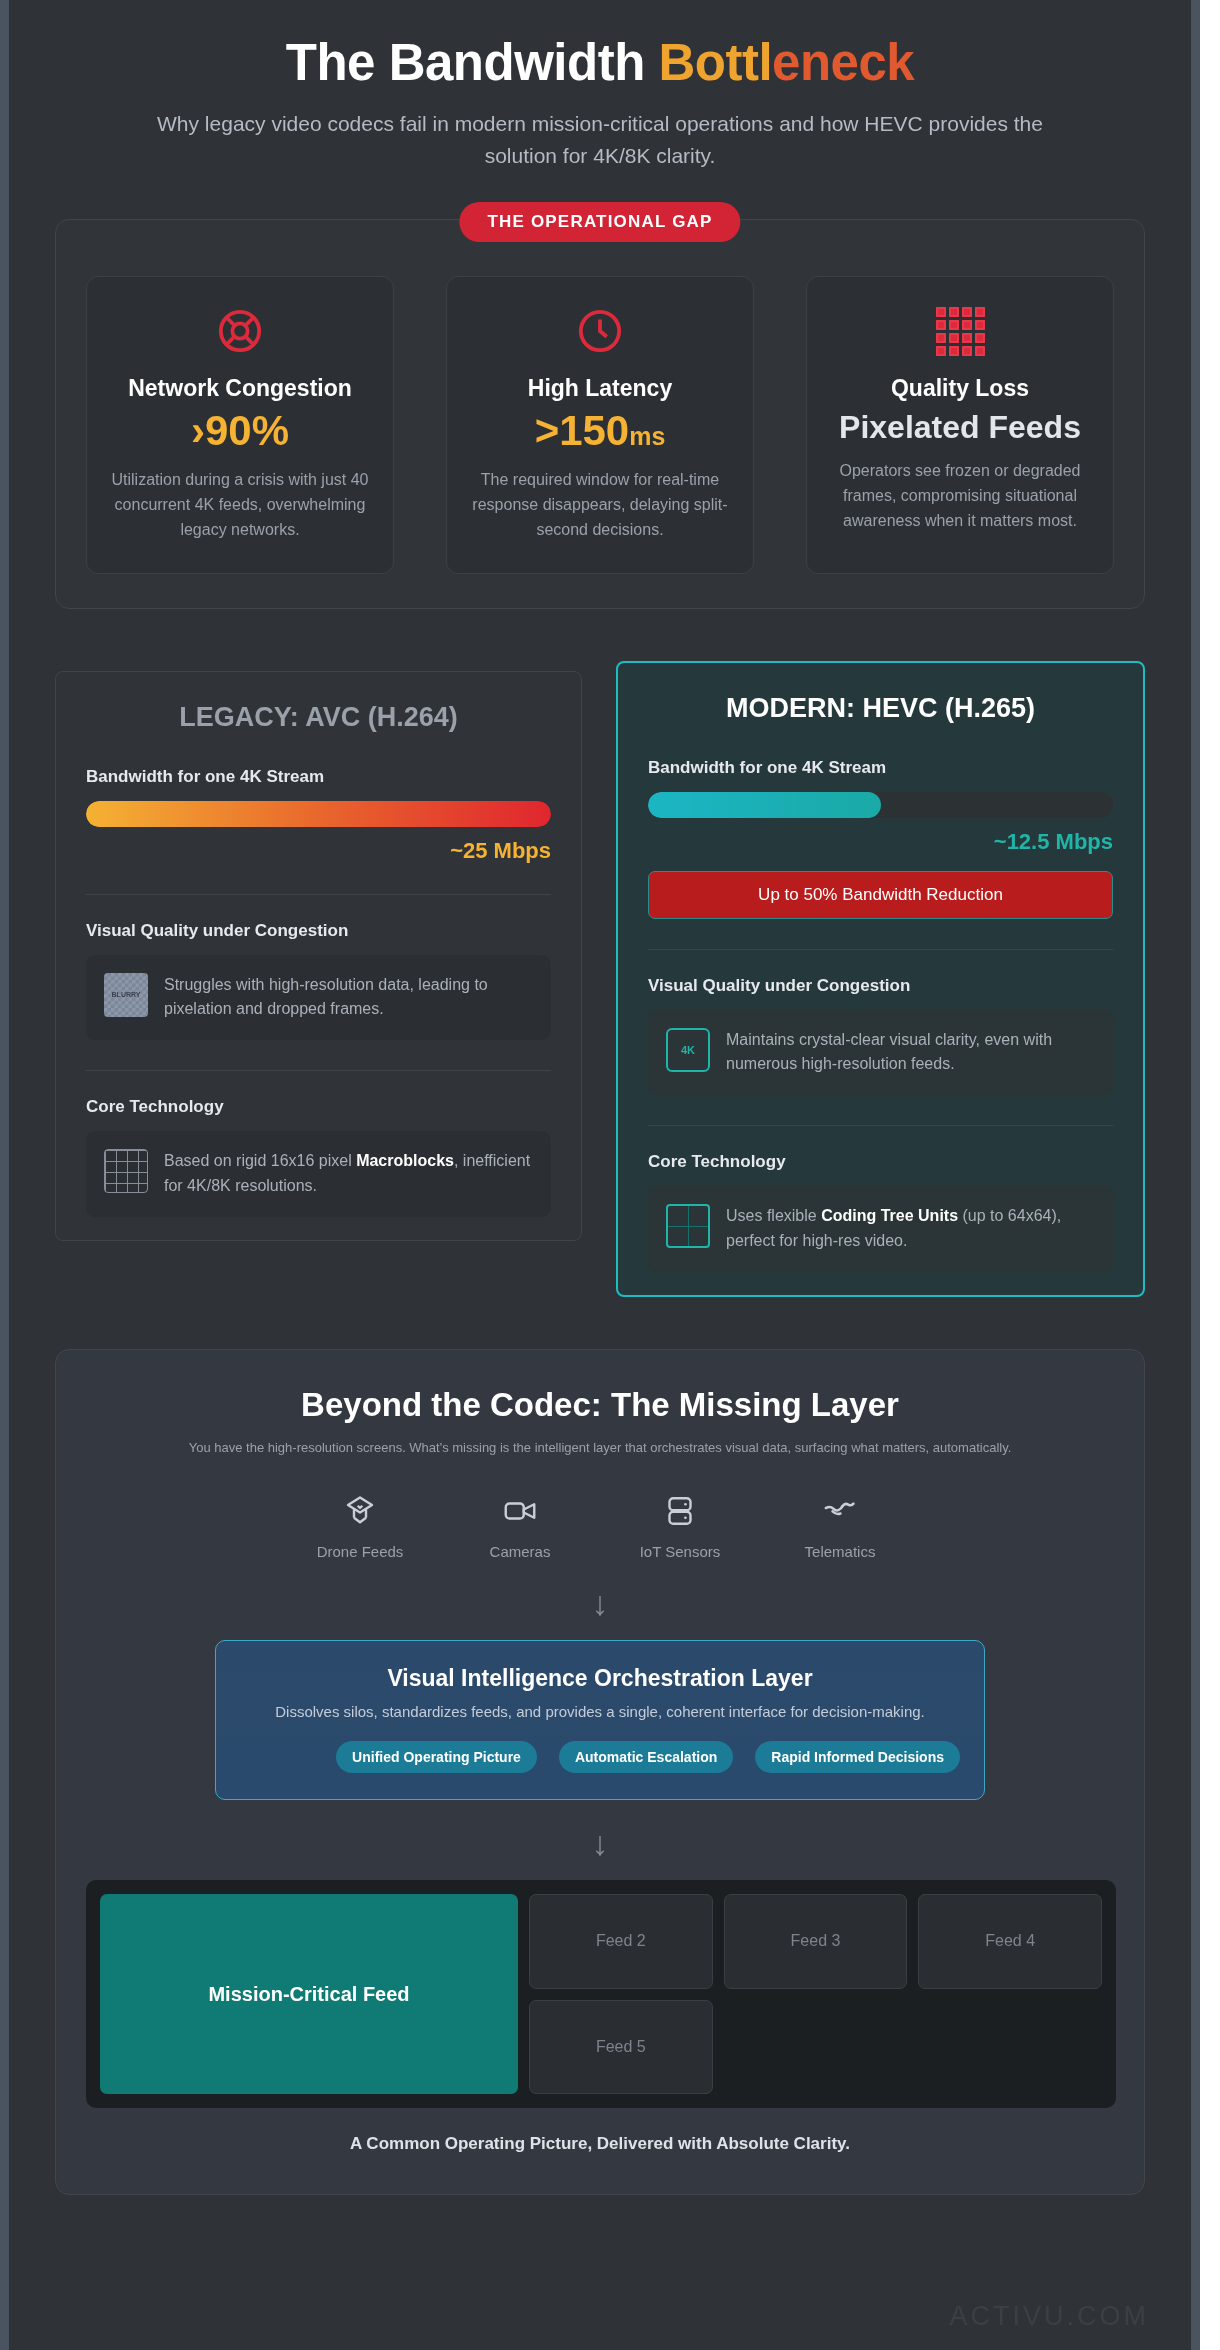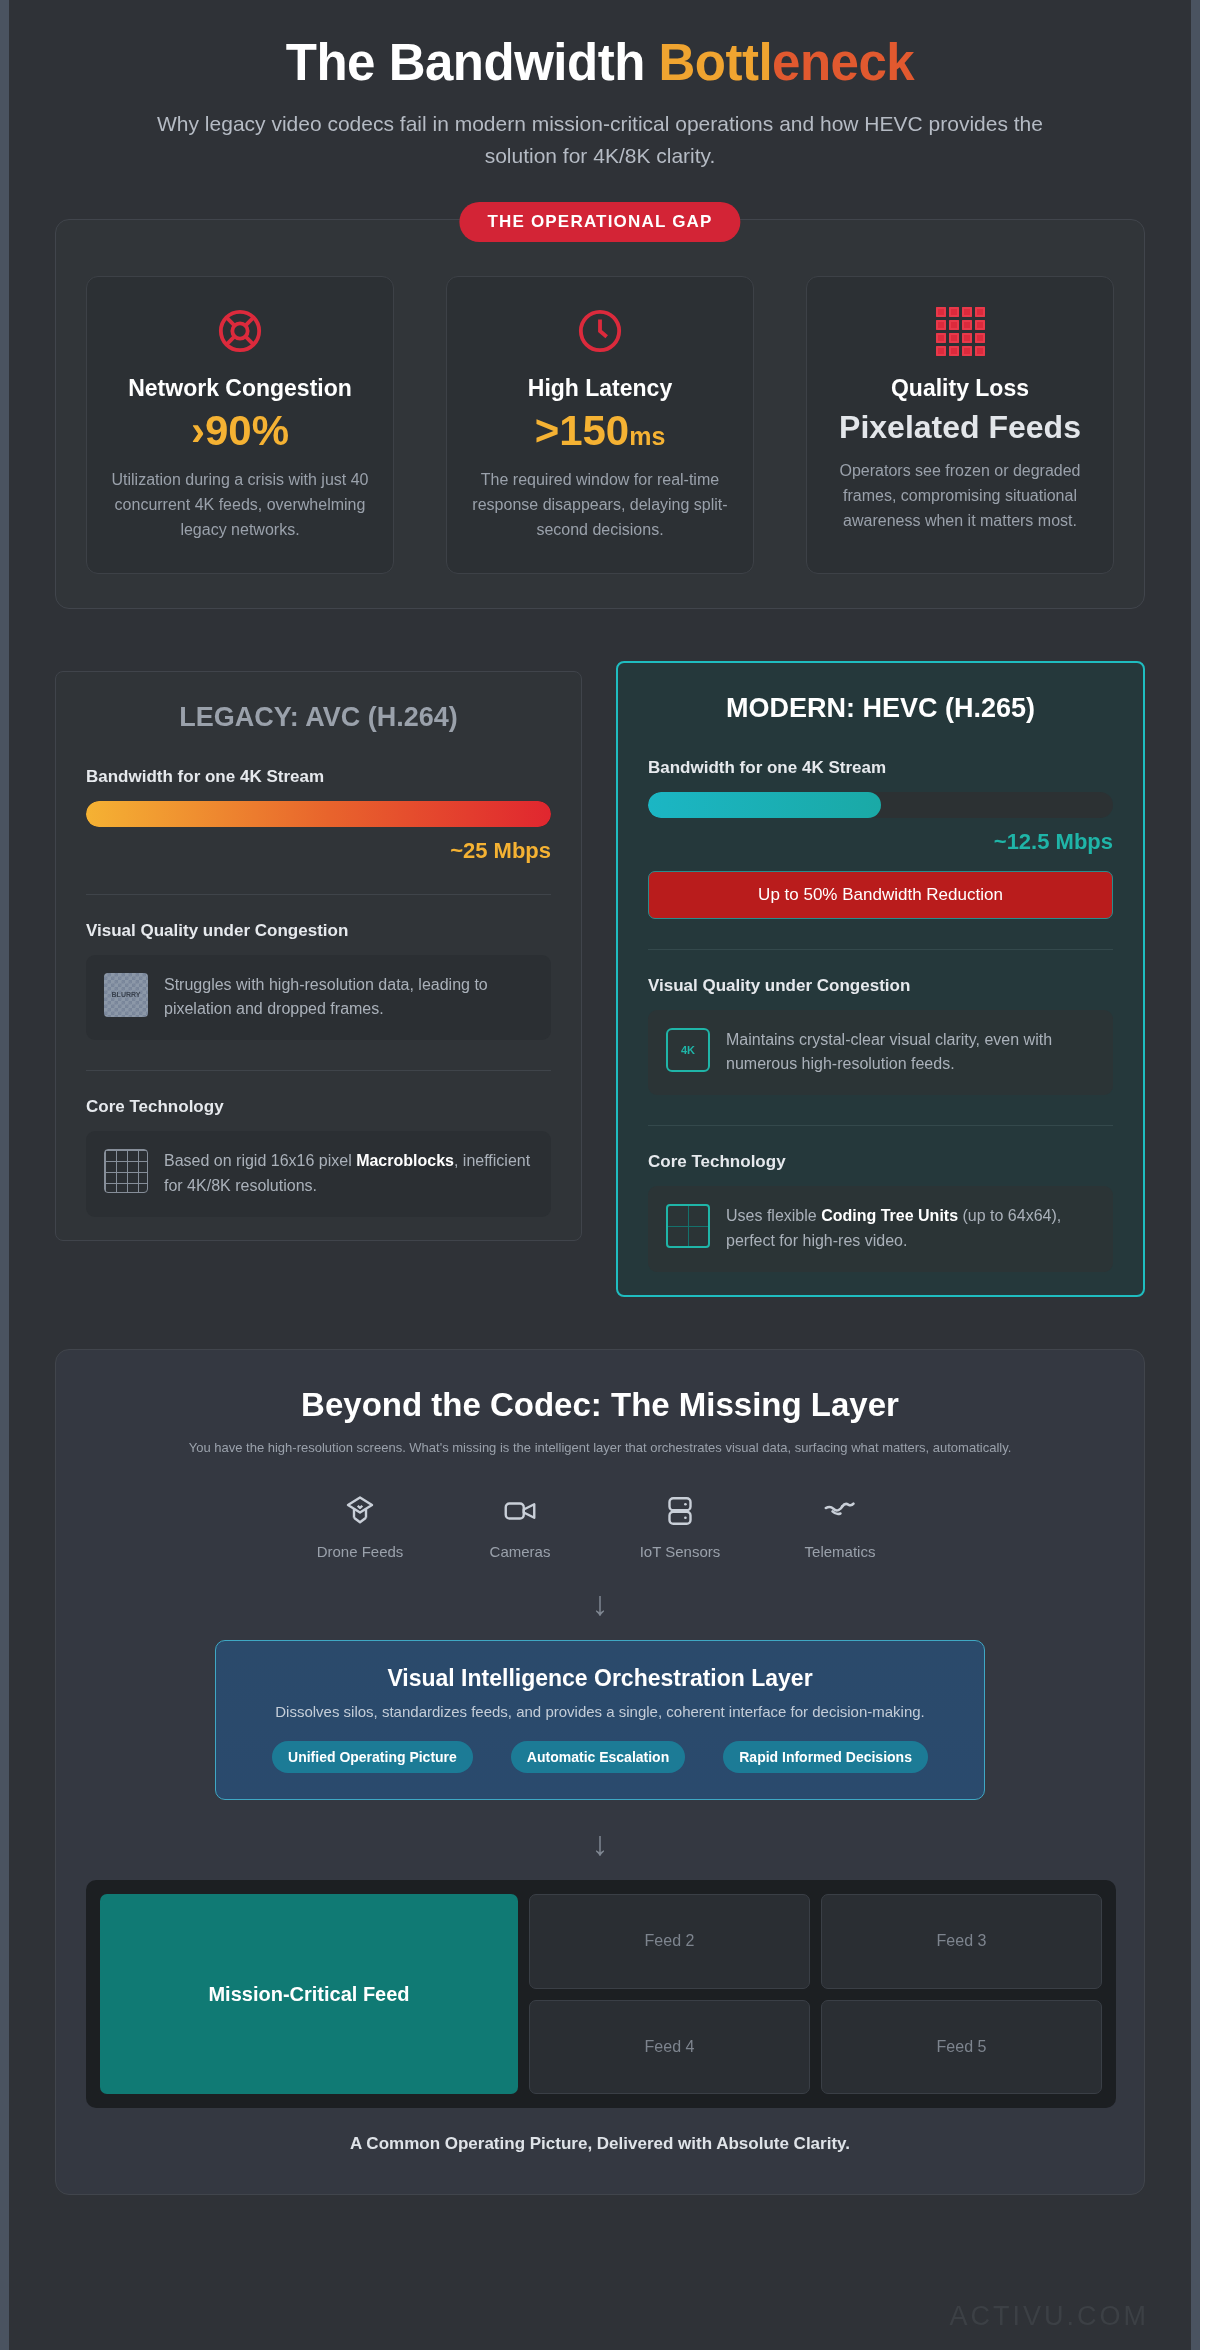--- a/index.html
+++ b/index.html
@@ -259,22 +259,22 @@
     border: 1px solid #3fa8c4;
     border-radius: 10px;
     padding: 24px 24px 26px 24px;
     text-align: center;
   }
   .orch-title { font-size: 23px; font-weight: bold; color: #ffffff; }
   .orch-sub { margin-top: 9px; font-size: 15px; color: #c4cdd8; line-height: 1.5; }
   .orch-tags {
     margin-top: 18px;
     display: flex;
-    justify-content: center;
-    gap: 38px;
+    justify-content: flex-end;
+    gap: 22px;
   }
   .orch-tag {
     background: #1c7b96;
     color: #ffffff;
     font-size: 14px;
     font-weight: bold;
     border-radius: 999px;
     padding: 8px 16px;
     white-space: nowrap;
   }
@@ -288,21 +288,21 @@
     gap: 11px;
   }
   .wall-main {
     width: 418px;
     background: #107a74;
     border-radius: 7px;
     display: flex; align-items: center; justify-content: center;
     color: #ffffff; font-size: 20px; font-weight: bold;
     min-height: 200px;
   }
-  .wall-side { flex: 1; display: grid; grid-template-columns: 1fr 1fr; grid-template-rows: 1fr 1fr; gap: 11px; }
+  .wall-side { flex: 1; display: grid; grid-template-columns: 1fr 1fr 1fr; grid-template-rows: 1fr 1fr; gap: 11px; }
   .wall-cell {
     background: #2a2e33;
     border: 1px solid #3a3f46;
     border-radius: 7px;
     display: flex; align-items: center; justify-content: center;
     color: #7d848e; font-size: 16px;
   }
   .wall-caption {
     margin-top: 26px;
     text-align: center;

